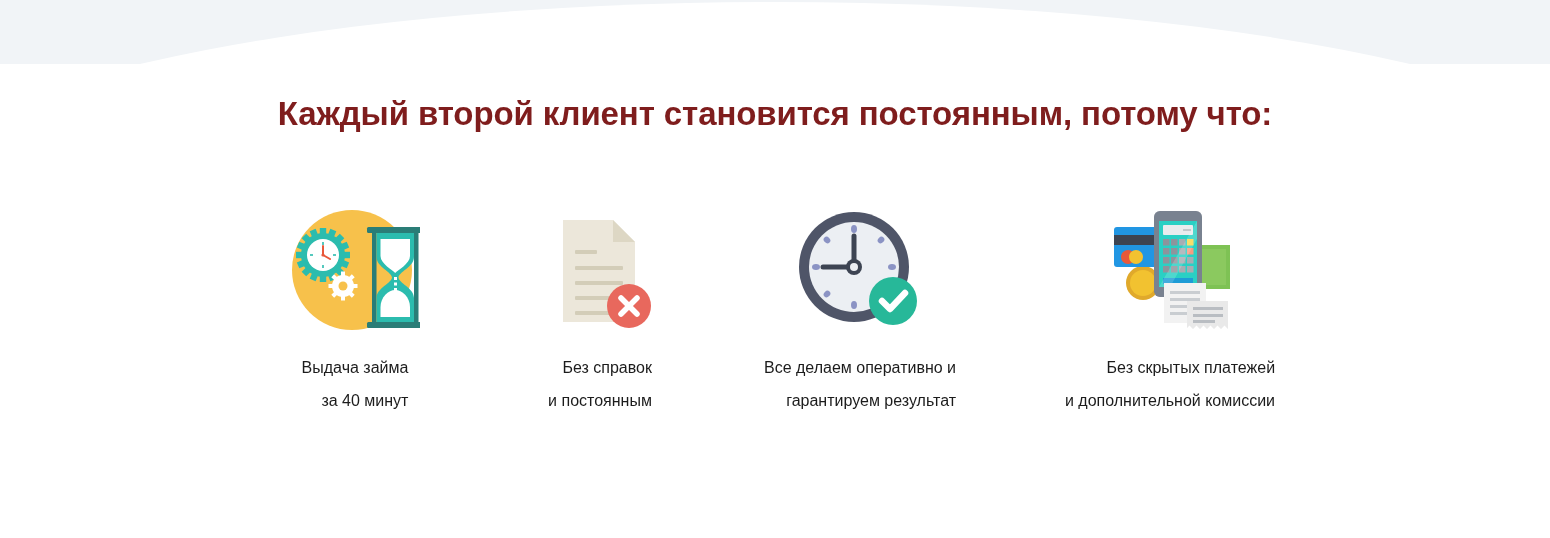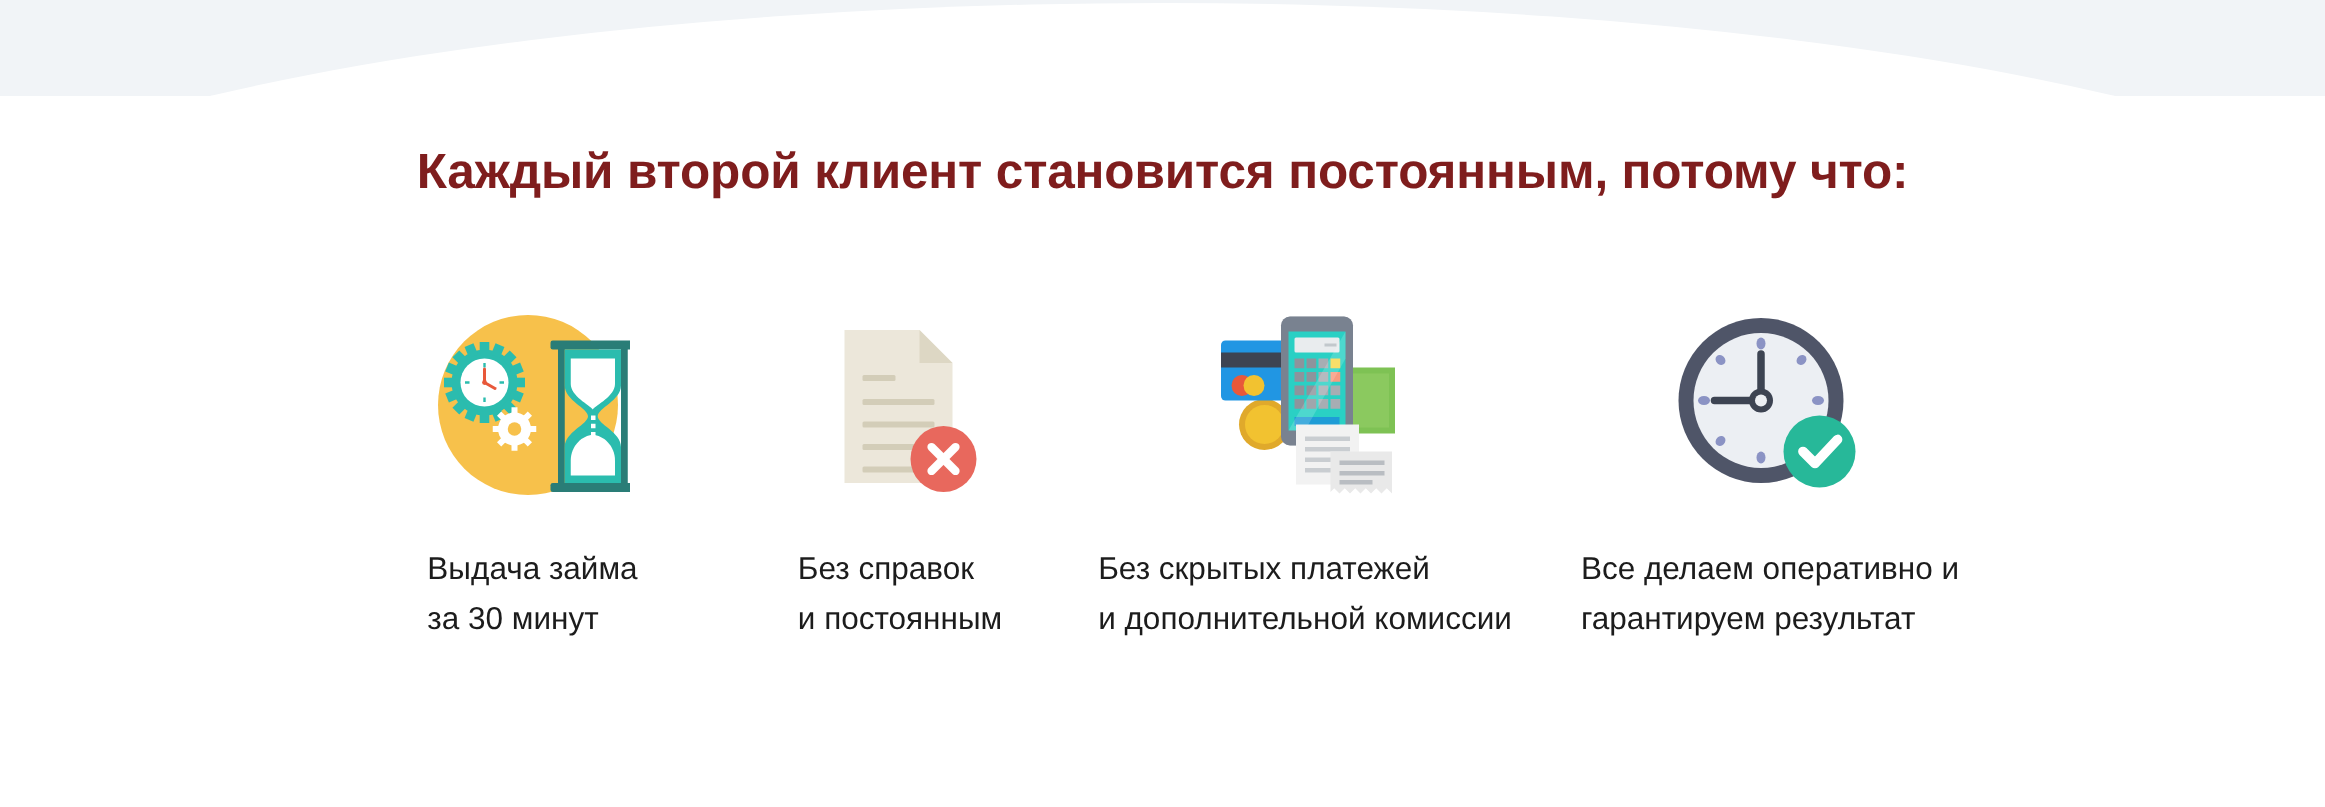--- a/index.html
+++ b/index.html
@@ -80,23 +80,23 @@
   .feature-4 { width: 280px; }
 
   .icon-wrap {
     height: 130px;
     display: flex;
     align-items: center;
     justify-content: center;
   }
 
   .caption {
-    margin-top: 28px;
-    text-align: left;
-    font-size: 21px;
+    margin-top: 16px;
+    text-align: right;
+    font-size: 16px;
     color: #1c1c1c;
     line-height: 33px;
     font-family: "Liberation Sans", sans-serif;
   }
   .caption .line { display: block; white-space: nowrap; }
 </style>
 </head>
 <body>
 
 <div class="top-band">
@@ -189,21 +189,21 @@
             <g fill="#ffffff">
               <rect x="21" y="54" width="3" height="3"></rect>
               <rect x="21" y="59.5" width="3" height="3"></rect>
               <rect x="21" y="65" width="3" height="3"></rect>
             </g>
           </g>
         </svg>
       </div>
       <div class="caption">
         <span class="line">Выдача займа</span>
-        <span class="line">за 30 минут</span>
+        <span class="line">за 40 минут</span>
       </div>
     </div>
 
     <div class="feature feature-2">
       <div class="icon-wrap">
         <svg width="110" height="120" viewBox="0 0 110 120">
 
           <path d="M18 10 H68 L90 32 V112 H18 Z" fill="#ece7da"></path>
 
           <path d="M68 10 L90 32 H68 Z" fill="#ddd7c4"></path>
@@ -219,91 +219,20 @@
           <circle cx="84" cy="96" r="22" fill="#e8685d"></circle>
           <g stroke="#ffffff" stroke-width="5.5" stroke-linecap="round">
             <line x1="76" y1="88" x2="92" y2="104"></line>
             <line x1="92" y1="88" x2="76" y2="104"></line>
           </g>
         </svg>
       </div>
       <div class="caption">
         <span class="line">Без справок</span>
         <span class="line">и постоянным</span>
-      </div>
-    </div>
-
-    <div class="feature feature-3">
-      <div class="icon-wrap">
-        <svg width="145" height="130" viewBox="0 0 145 130">
-
-          <rect x="82" y="40" width="50" height="44" fill="#7ec254"></rect>
-          <rect x="86" y="44" width="42" height="36" fill="#8bc95f"></rect>
-
-          <circle cx="45" cy="78" r="17" fill="#e0a92b"></circle>
-          <circle cx="45" cy="78" r="13" fill="#f2c230"></circle>
-
-          <rect x="16" y="22" width="62" height="40" rx="3" fill="#2196e3"></rect>
-          <rect x="16" y="30" width="62" height="10" fill="#3d4452"></rect>
-          <circle cx="30" cy="52" r="7" fill="#e8583a"></circle>
-          <circle cx="38" cy="52" r="7" fill="#f2c230"></circle>
-
-          <rect x="56" y="6" width="48" height="86" rx="6" fill="#7f8795"></rect>
-          <rect x="56" y="6" width="48" height="86" rx="6" fill="#6f7786" opacity="0.35"></rect>
-
-          <rect x="61" y="16" width="38" height="66" fill="#2ad0c4"></rect>
-
-          <rect x="65" y="20" width="30" height="10" rx="1" fill="#e9ecee"></rect>
-          <rect x="85" y="24" width="8" height="2" fill="#c2c8cc"></rect>
-
-          <g>
-            <rect x="65" y="34" width="6.5" height="6.5" fill="#8d949c"></rect>
-            <rect x="73" y="34" width="6.5" height="6.5" fill="#8d949c"></rect>
-            <rect x="81" y="34" width="6.5" height="6.5" fill="#a7adb3"></rect>
-            <rect x="89" y="34" width="6.5" height="6.5" fill="#f7d84b"></rect>
-
-            <rect x="65" y="43" width="6.5" height="6.5" fill="#8d949c"></rect>
-            <rect x="73" y="43" width="6.5" height="6.5" fill="#8d949c"></rect>
-            <rect x="81" y="43" width="6.5" height="6.5" fill="#a7adb3"></rect>
-            <rect x="89" y="43" width="6.5" height="6.5" fill="#f79b80"></rect>
-
-            <rect x="65" y="52" width="6.5" height="6.5" fill="#8d949c"></rect>
-            <rect x="73" y="52" width="6.5" height="6.5" fill="#8d949c"></rect>
-            <rect x="81" y="52" width="6.5" height="6.5" fill="#a7adb3"></rect>
-            <rect x="89" y="52" width="6.5" height="6.5" fill="#a7adb3"></rect>
-
-            <rect x="65" y="61" width="6.5" height="6.5" fill="#8d949c"></rect>
-            <rect x="73" y="61" width="6.5" height="6.5" fill="#8d949c"></rect>
-            <rect x="81" y="61" width="6.5" height="6.5" fill="#a7adb3"></rect>
-            <rect x="89" y="61" width="6.5" height="6.5" fill="#a7adb3"></rect>
-          </g>
-
-          <rect x="65" y="73" width="30" height="6" fill="#1e9cd6"></rect>
-
-          <path d="M61 82 L99 16 L99 34 L72 82 Z" fill="#ffffff" opacity="0.17"></path>
-
-          <path d="M66 78 H108 V118 H66 Z" fill="#f2f2f2"></path>
-          <g fill="#c9cdd1">
-            <rect x="72" y="86" width="30" height="3"></rect>
-            <rect x="72" y="93" width="30" height="3"></rect>
-            <rect x="72" y="100" width="30" height="3"></rect>
-            <rect x="72" y="107" width="18" height="3"></rect>
-          </g>
-
-          <path d="M89 96 H130 V124 L126.5 120.5 L123 124 L119.5 120.5 L116 124 L112.5 120.5 L109 124 L105.5 120.5 L102 124 L98.5 120.5 L95 124 L91.5 120.5 L89 123 Z" fill="#e9e9e9"></path>
-          <g fill="#b9bdc2">
-            <rect x="95" y="102" width="30" height="3"></rect>
-            <rect x="95" y="109" width="30" height="3"></rect>
-            <rect x="95" y="115" width="22" height="3"></rect>
-          </g>
-        </svg>
-      </div>
-      <div class="caption">
-        <span class="line">Без скрытых платежей</span>
-        <span class="line">и дополнительной комиссии</span>
       </div>
     </div>
 
     <div class="feature feature-4">
       <div class="icon-wrap">
         <svg width="130" height="125" viewBox="0 0 130 125">
 
           <circle cx="59" cy="59" r="55" fill="#4f5568"></circle>
           <circle cx="59" cy="59" r="45" fill="#eceff3"></circle>
 
@@ -326,14 +255,85 @@
           <circle cx="98" cy="93" r="24" fill="#27b899"></circle>
           <path d="M87 93 L95 101 L110 85" fill="none" stroke="#ffffff" stroke-width="6.5" stroke-linecap="round" stroke-linejoin="round"></path>
         </svg>
       </div>
       <div class="caption">
         <span class="line">Все делаем оперативно и</span>
         <span class="line">гарантируем результат</span>
       </div>
     </div>
 
+    <div class="feature feature-3">
+      <div class="icon-wrap">
+        <svg width="145" height="130" viewBox="0 0 145 130">
+
+          <rect x="82" y="40" width="50" height="44" fill="#7ec254"></rect>
+          <rect x="86" y="44" width="42" height="36" fill="#8bc95f"></rect>
+
+          <circle cx="45" cy="78" r="17" fill="#e0a92b"></circle>
+          <circle cx="45" cy="78" r="13" fill="#f2c230"></circle>
+
+          <rect x="16" y="22" width="62" height="40" rx="3" fill="#2196e3"></rect>
+          <rect x="16" y="30" width="62" height="10" fill="#3d4452"></rect>
+          <circle cx="30" cy="52" r="7" fill="#e8583a"></circle>
+          <circle cx="38" cy="52" r="7" fill="#f2c230"></circle>
+
+          <rect x="56" y="6" width="48" height="86" rx="6" fill="#7f8795"></rect>
+          <rect x="56" y="6" width="48" height="86" rx="6" fill="#6f7786" opacity="0.35"></rect>
+
+          <rect x="61" y="16" width="38" height="66" fill="#2ad0c4"></rect>
+
+          <rect x="65" y="20" width="30" height="10" rx="1" fill="#e9ecee"></rect>
+          <rect x="85" y="24" width="8" height="2" fill="#c2c8cc"></rect>
+
+          <g>
+            <rect x="65" y="34" width="6.5" height="6.5" fill="#8d949c"></rect>
+            <rect x="73" y="34" width="6.5" height="6.5" fill="#8d949c"></rect>
+            <rect x="81" y="34" width="6.5" height="6.5" fill="#a7adb3"></rect>
+            <rect x="89" y="34" width="6.5" height="6.5" fill="#f7d84b"></rect>
+
+            <rect x="65" y="43" width="6.5" height="6.5" fill="#8d949c"></rect>
+            <rect x="73" y="43" width="6.5" height="6.5" fill="#8d949c"></rect>
+            <rect x="81" y="43" width="6.5" height="6.5" fill="#a7adb3"></rect>
+            <rect x="89" y="43" width="6.5" height="6.5" fill="#f79b80"></rect>
+
+            <rect x="65" y="52" width="6.5" height="6.5" fill="#8d949c"></rect>
+            <rect x="73" y="52" width="6.5" height="6.5" fill="#8d949c"></rect>
+            <rect x="81" y="52" width="6.5" height="6.5" fill="#a7adb3"></rect>
+            <rect x="89" y="52" width="6.5" height="6.5" fill="#a7adb3"></rect>
+
+            <rect x="65" y="61" width="6.5" height="6.5" fill="#8d949c"></rect>
+            <rect x="73" y="61" width="6.5" height="6.5" fill="#8d949c"></rect>
+            <rect x="81" y="61" width="6.5" height="6.5" fill="#a7adb3"></rect>
+            <rect x="89" y="61" width="6.5" height="6.5" fill="#a7adb3"></rect>
+          </g>
+
+          <rect x="65" y="73" width="30" height="6" fill="#1e9cd6"></rect>
+
+          <path d="M61 82 L99 16 L99 34 L72 82 Z" fill="#ffffff" opacity="0.17"></path>
+
+          <path d="M66 78 H108 V118 H66 Z" fill="#f2f2f2"></path>
+          <g fill="#c9cdd1">
+            <rect x="72" y="86" width="30" height="3"></rect>
+            <rect x="72" y="93" width="30" height="3"></rect>
+            <rect x="72" y="100" width="30" height="3"></rect>
+            <rect x="72" y="107" width="18" height="3"></rect>
+          </g>
+
+          <path d="M89 96 H130 V124 L126.5 120.5 L123 124 L119.5 120.5 L116 124 L112.5 120.5 L109 124 L105.5 120.5 L102 124 L98.5 120.5 L95 124 L91.5 120.5 L89 123 Z" fill="#e9e9e9"></path>
+          <g fill="#b9bdc2">
+            <rect x="95" y="102" width="30" height="3"></rect>
+            <rect x="95" y="109" width="30" height="3"></rect>
+            <rect x="95" y="115" width="22" height="3"></rect>
+          </g>
+        </svg>
+      </div>
+      <div class="caption">
+        <span class="line">Без скрытых платежей</span>
+        <span class="line">и дополнительной комиссии</span>
+      </div>
+    </div>
+
   </div>
 </div>
 
 </body></html>

